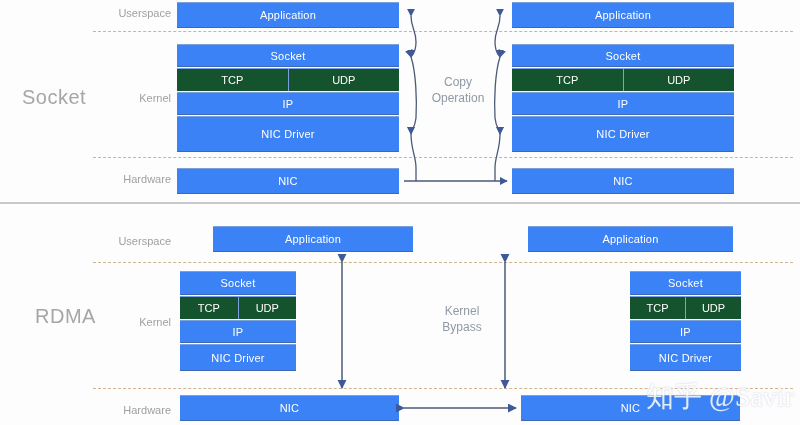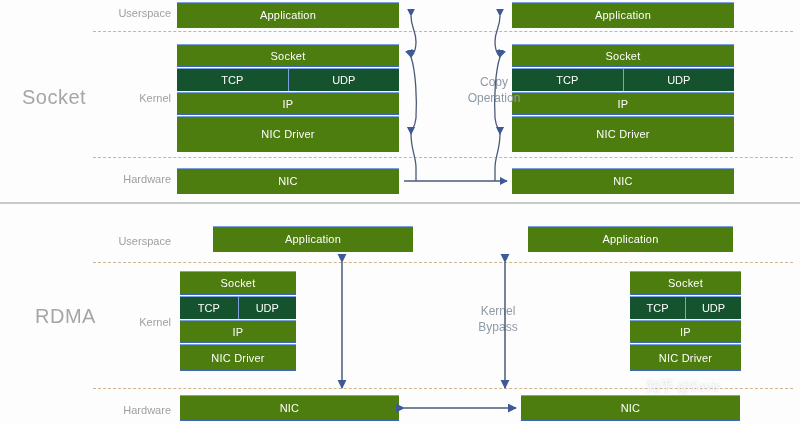--- a/index.html
+++ b/index.html
@@ -7,21 +7,21 @@
     width:800px;height:425px;
     background:#ffffff;
     font-family:"Liberation Sans","DejaVu Sans",sans-serif;
     overflow:hidden;
   }
   #stage{position:relative;width:800px;height:425px;background:#fdfdfd;}
 
   
   .box{
     position:absolute;
-    background:#4d7c0f;
+    background:#3b82f6;
     color:#ffffff;
     display:flex;align-items:center;justify-content:center;
     font-size:11px;
     letter-spacing:.2px;
     box-sizing:border-box;
     border-top:1px solid #7ba0db;
     border-bottom:1px solid #3d68b8;
   }
   .split{position:absolute;background:#14532d;display:flex;box-sizing:border-box;}
   .split > div{
@@ -42,25 +42,25 @@
     position:absolute;height:0;
     border-top:1px dashed #c9a87c;
     opacity:.85;
   }
   .divider{
     position:absolute;left:0;width:800px;height:2px;
     background:#c8c8c8;
   }
   .mid-note{
     position:absolute;color:#8f9aa6;font-size:12px;text-align:center;
-    line-height:16px;white-space:pre-line;padding-left:36px;
+    line-height:16px;white-space:pre-line;
   }
   .svg-layer{position:absolute;left:0;top:0;width:800px;height:425px;pointer-events:none;}
   .watermark{
-    position:absolute;color:#ffffff;opacity:.85;font-size:14px;
+    position:absolute;color:#ffffff;opacity:.85;font-size:28px;
     font-family:Liberation Serif, serif;white-space:nowrap;
     text-shadow:0 0 2px rgba(120,140,175,.55);
   }
 </style>
 </head>
 <body>
 
 <div id="stage">
 
   <div class="side-label" style="left:22px;top:86px;">Socket</div>

